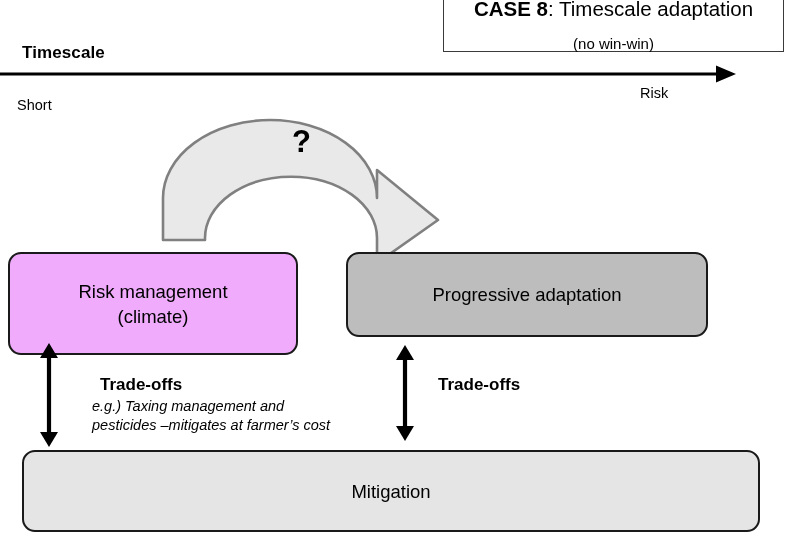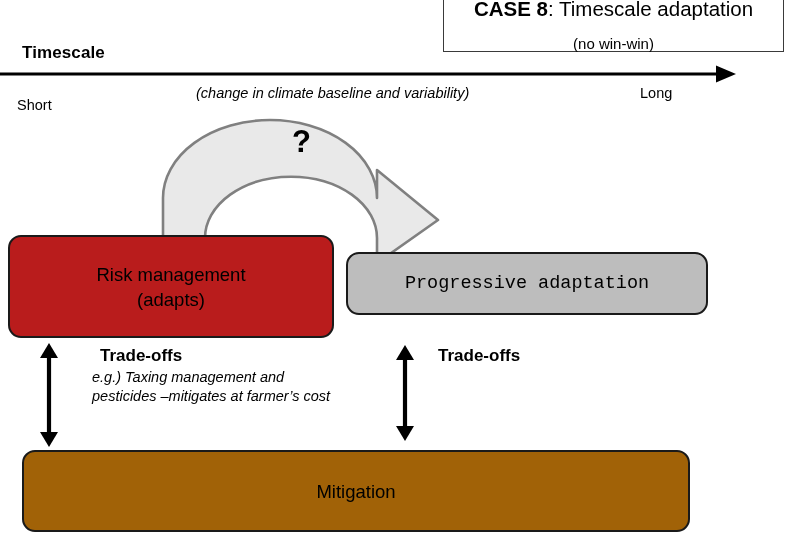--- a/index.html
+++ b/index.html
@@ -116,49 +116,49 @@
     text-align: center;
   }
   .rbox .l1, .rbox .l2 {
     font-size: 18.5px;
     line-height: 25px;
     white-space: nowrap;
   }
 
   .box-risk {
     left: 8px;
-    top: 235px;
-    width: 326px;
+    top: 252px;
+    width: 290px;
     height: 103px;
-    background: #b91c1c;
+    background: #f0abfc;
   }
   .box-prog {
     left: 346px;
     top: 252px;
     width: 362px;
-    height: 63px;
+    height: 85px;
     background: #bdbdbd;
-    font-family: Liberation Mono, monospace;
   }
   .box-mitigation {
     left: 22px;
     top: 450px;
-    width: 668px;
+    width: 738px;
     height: 82px;
-    background: #a16207;
+    background: #e5e5e5;
   }
 
   
   .tarrow {
     position: absolute;
   }
 
   
   .tradeoff {
     position: absolute;
+    margin-top: 29px;
   }
   .tradeoff .t-title {
     font-size: 17px;
     font-weight: bold;
     line-height: 21px;
   }
   .tradeoff .t-body {
     font-size: 14.5px;
     font-style: italic;
     line-height: 18.5px;
@@ -179,40 +179,39 @@
     <div class="case-line2">(no win-win)</div>
   </div>
 
   <div class="timescale-label">Timescale</div>
 
   <svg class="axis-svg" viewBox="0 0 740 26">
     <line x1="0" y1="12" x2="716" y2="12" stroke="#000000" stroke-width="3.2"></line>
     <polygon points="716,3.5 736,12 716,20.5" fill="#000000"></polygon>
   </svg>
   <div class="axis-short">Short</div>
-  <div class="axis-note">(change in climate baseline and variability)</div>
-  <div class="axis-long">Long</div>
+  <div class="axis-long">Risk</div>
 
   <svg class="curve-svg" viewBox="0 0 300 145">
     <path d="M 13,128
              L 13,86
              A 107,78 0 0 1 227,86
              L 227,58
              L 288,108
              L 227,151
              L 227,126
              A 73,52 0 0 0 55,126
              L 55,128
              Z" fill="#e9e9e9" stroke="#808080" stroke-width="2.6" stroke-linejoin="round"></path>
   </svg>
   <div class="qmark">?</div>
 
   <div class="rbox box-risk">
     <div class="l1">Risk management</div>
-    <div class="l2">(adapts)</div>
+    <div class="l2">(climate)</div>
   </div>
 
   <div class="rbox box-prog">
     <div class="l1">Progressive adaptation</div>
   </div>
 
   <svg class="tarrow" style="left:34px; top:342px; width:30px; height:106px;" viewBox="0 0 30 106">
     <line x1="15" y1="10" x2="15" y2="96" stroke="#000000" stroke-width="4.2"></line>
     <polygon points="15,1 24,16 6,16" fill="#000000"></polygon>
     <polygon points="15,105 24,90 6,90" fill="#000000"></polygon>

